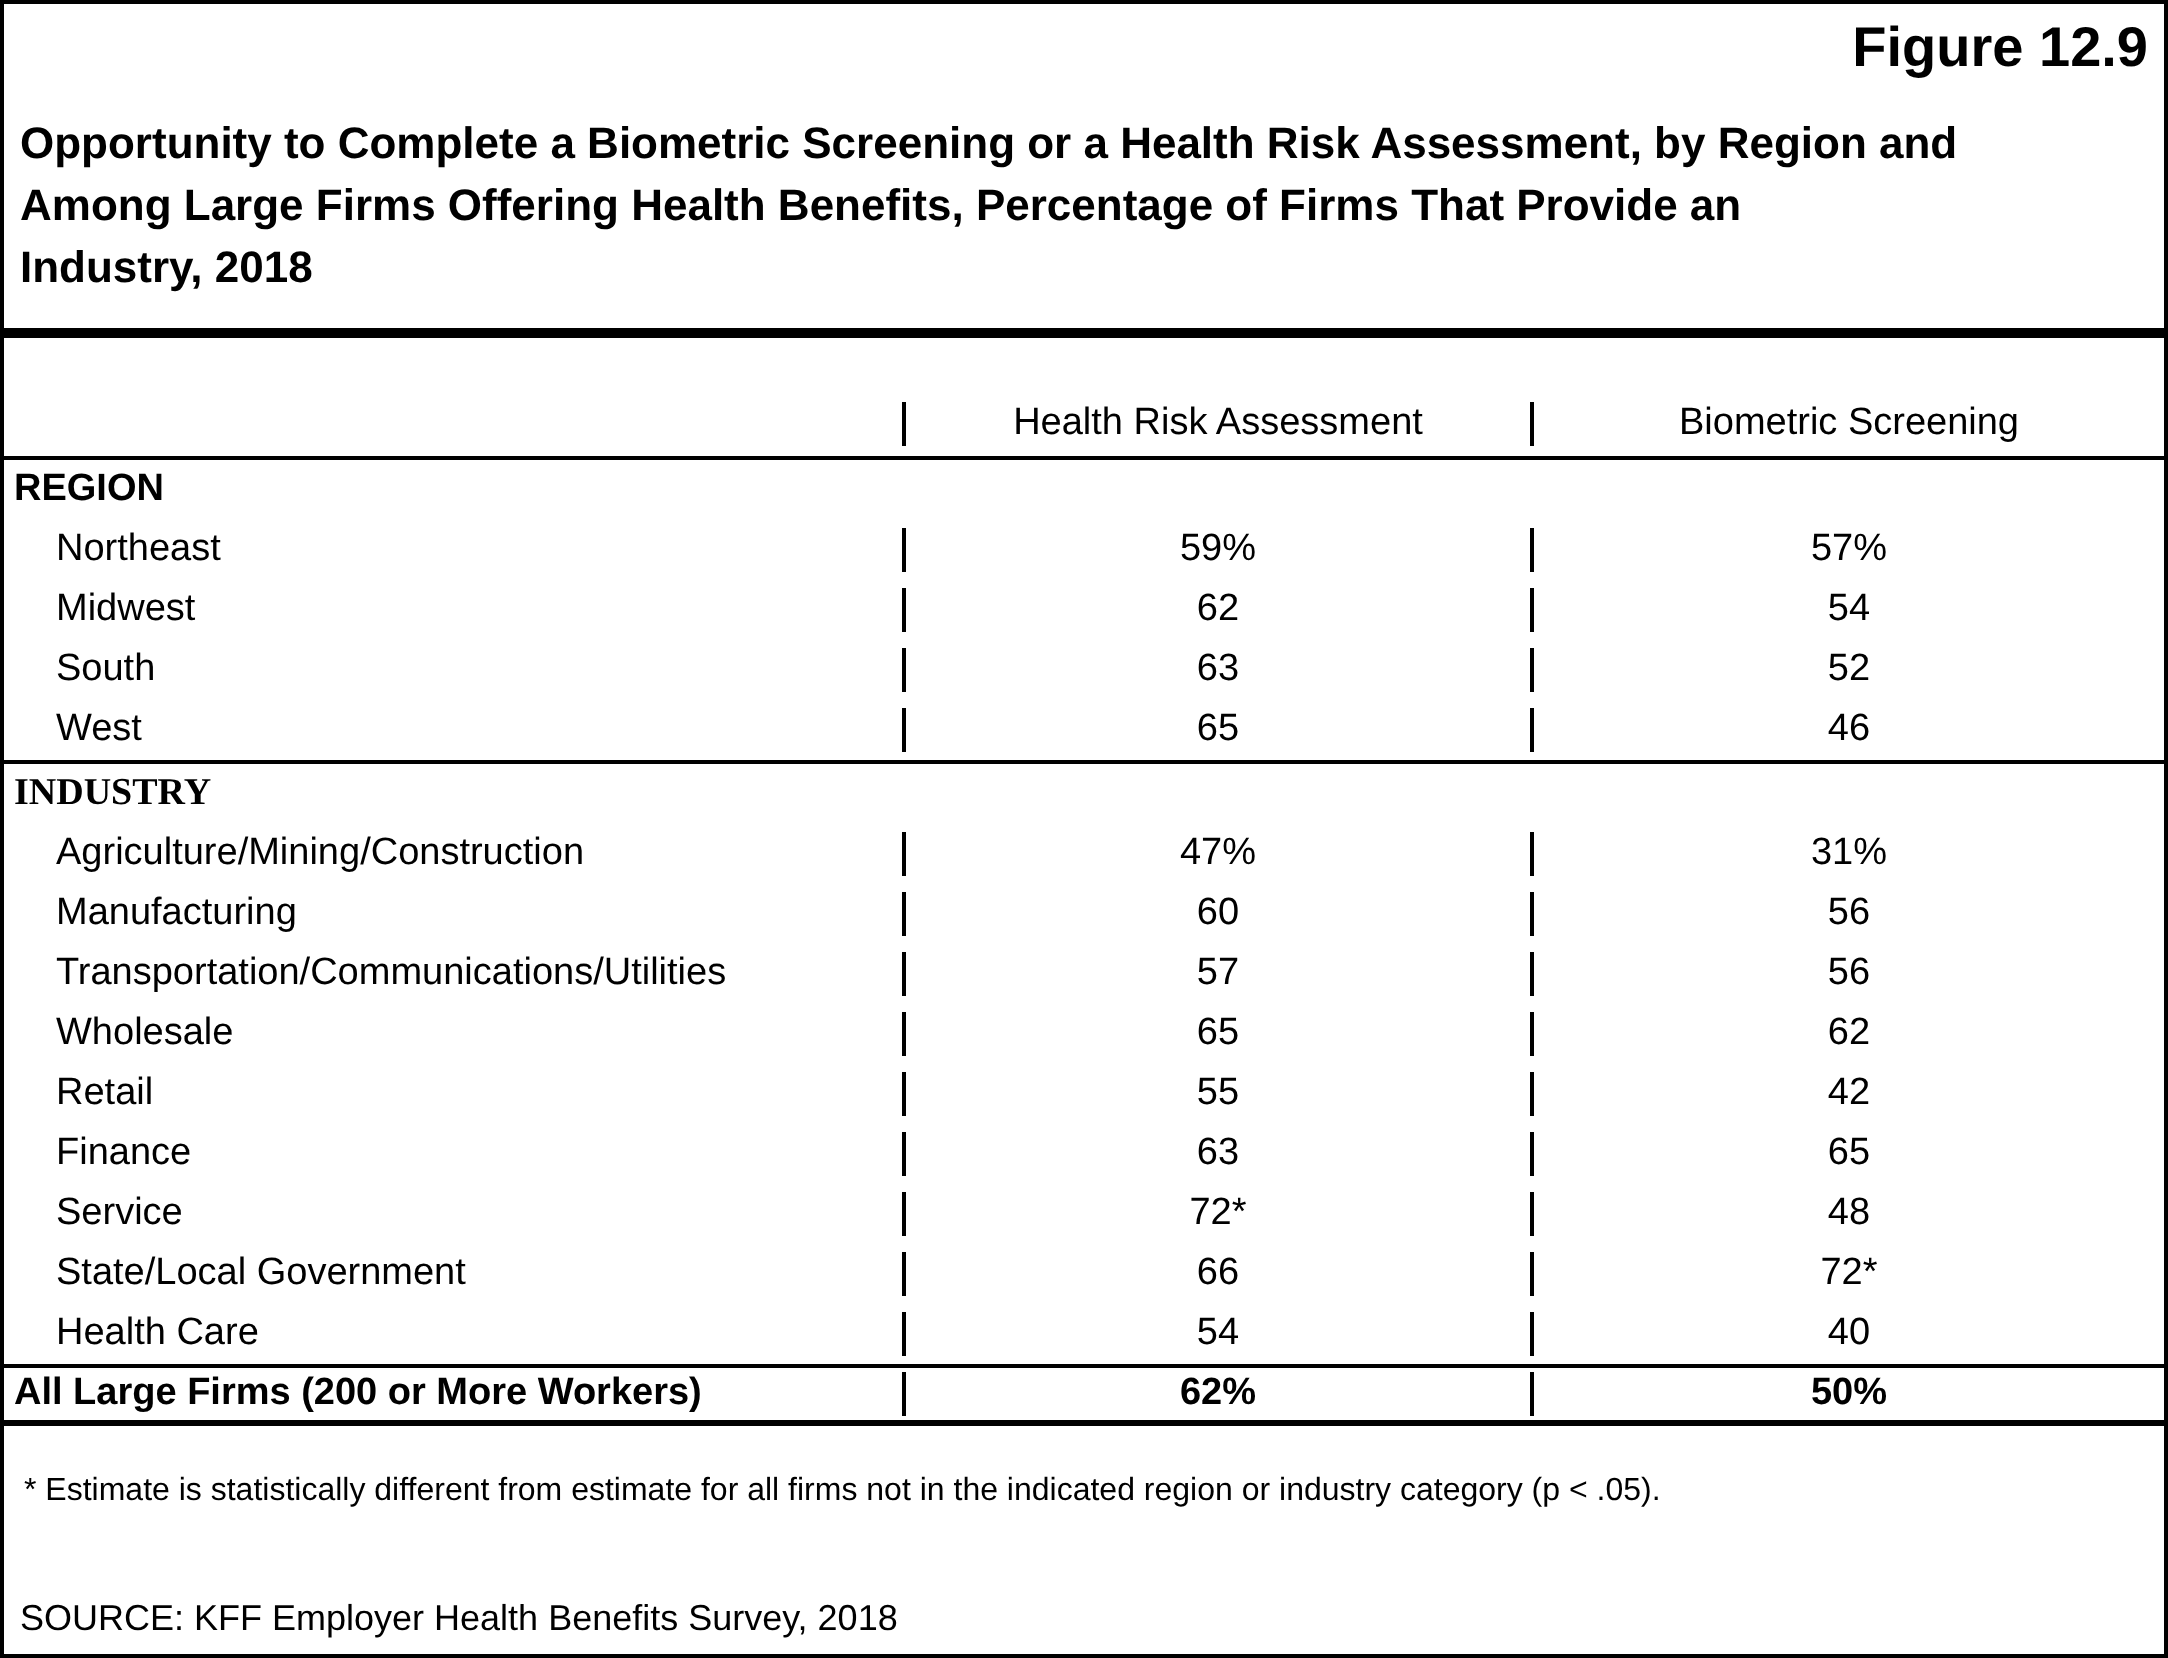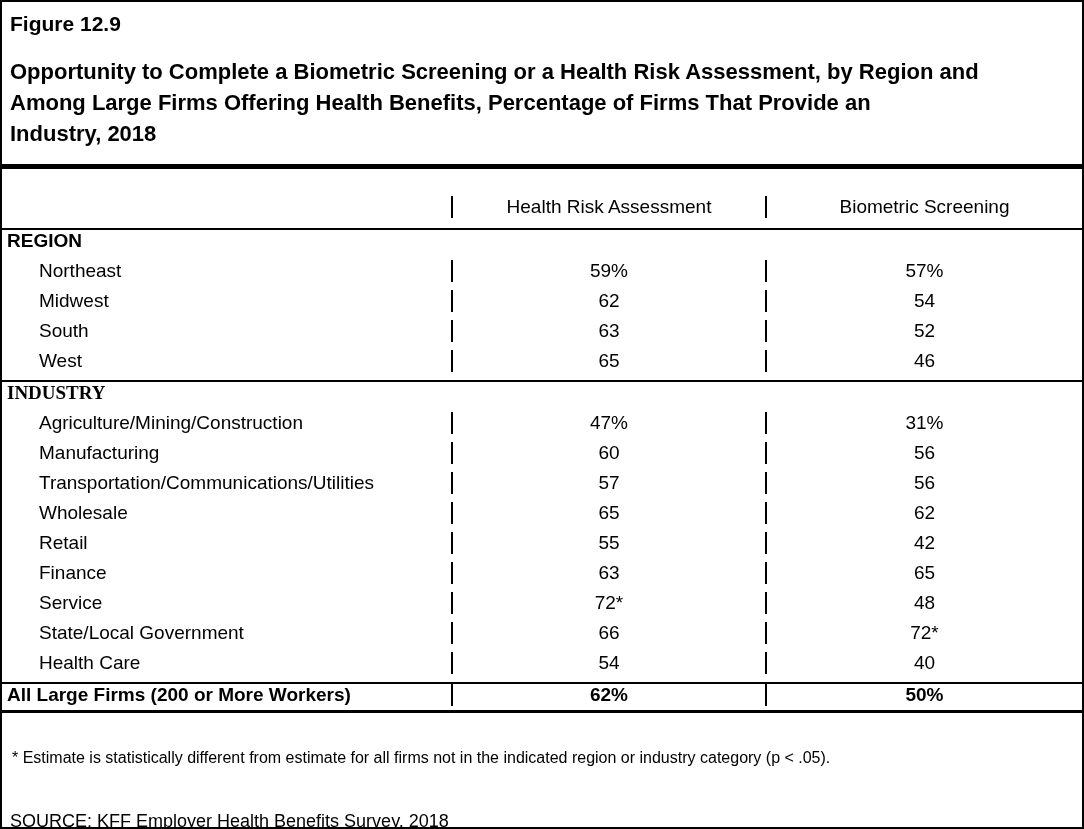--- a/index.html
+++ b/index.html
@@ -9,47 +9,48 @@
     color: #000;
   }
   .page {
     box-sizing: border-box;
     width: 1084px; height: 829px;
     border: 2px solid #000;
     background: #fff;
     overflow: hidden;
   }
   .figure-label {
-    font-size: 21px; font-weight: bold; line-height: 26px;
+    font-size: 28px; font-weight: bold; line-height: 26px;
     padding: 9px 8px 0 8px;
+    text-align: right;
   }
   .figure-title {
     font-size: 22px; font-weight: bold; line-height: 31px;
     padding: 19px 8px 0 8px;
   }
   .figure-title div { white-space: nowrap; }
   .thick-rule { height: 5px; background: #000; margin-top: 15px; }
 
   .dtable { margin-top: 27px; font-size: 19px; }
-  .trow { display: flex; align-items: flex-start; height: 30px; }
+  .trow { display: flex; align-items: center; height: 30px; }
   .cell { box-sizing: border-box; display: flex; align-items: center; }
   .lbl { width: 449px; padding-left: 5px; }
   .val { width: 314px; border-left: 2px solid #000; justify-content: center; text-align: center; }
   .val:last-child { width: auto; flex: 1; }
 
   .thead { height: 32px; border-bottom: 2px solid #000; }
   .section .lbl { font-weight: bold; }
   .section-start { border-top: 2px solid #000; font-family: Liberation Serif, serif; }
-  .item-lbl { padding-left: 37px; }
+  .item-lbl { padding-left: 26px; }
   .total {
     height: 26px;
     border-top: 2px solid #000; border-bottom: 3px solid #000;
     font-weight: bold;
   }
-  .footnote { font-size: 16px; padding: 0 10px; margin-top: 36px; }
+  .footnote { font-size: 16px; padding: 0 10px; margin-top: 24px; }
   .source { font-size: 18px; padding: 0 8px; margin-top: 44px; }
 </style>
 </head>
 <body>
 
 <div class="page">
   <div class="figure-label">Figure 12.9</div>
   <div class="figure-title">
     <div>Opportunity to Complete a Biometric Screening or a Health Risk Assessment, by Region and</div>
     <div>Among Large Firms Offering Health Benefits, Percentage of Firms That Provide an</div>

